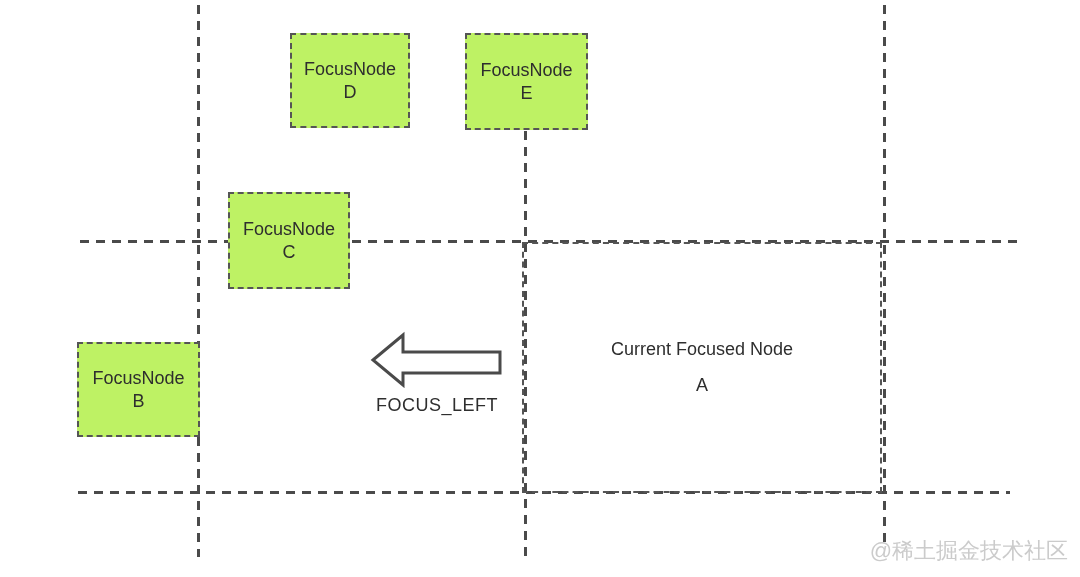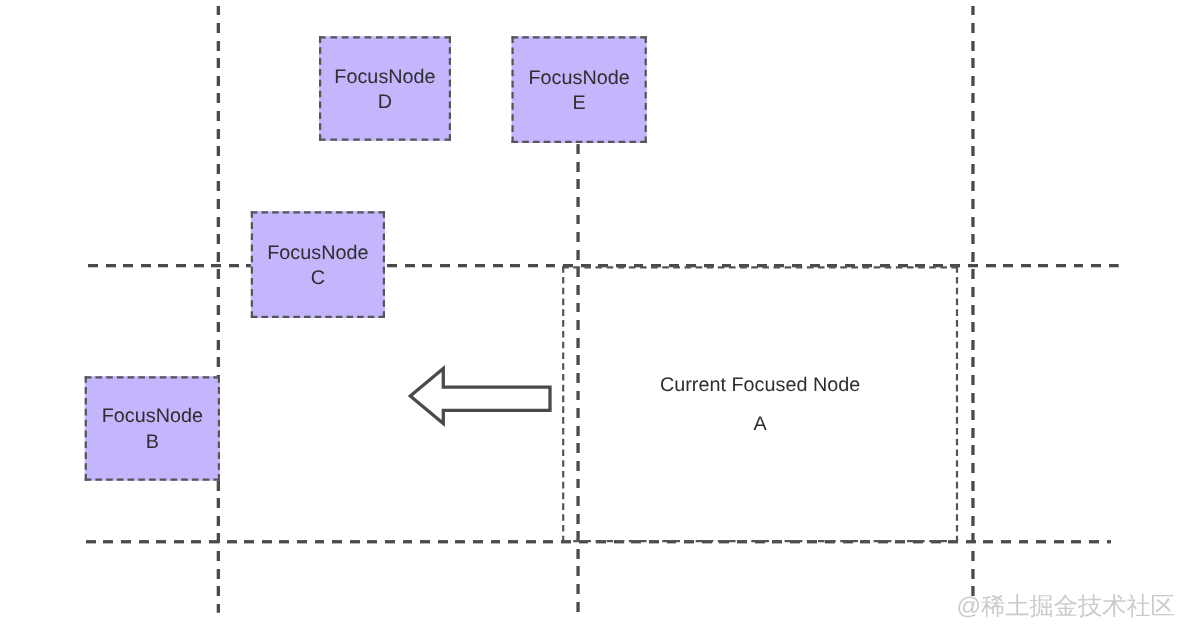--- a/index.html
+++ b/index.html
@@ -31,36 +31,36 @@
   #vline-middle { left: 524px; top: 131px; height: 430px; }
   #vline-right  { left: 883px; top: 5px;   height: 543px; }
   #hline-top    { top: 240px; left: 80px; width: 937px; }
   #hline-bottom { top: 491px; left: 78px; width: 932px; }
 
   
   .node {
     position: absolute;
     box-sizing: border-box;
     border: 2px dashed #555555;
-    background: #c4b5fd;
+    background: #bef264;
     display: flex;
     flex-direction: column;
     align-items: center;
     justify-content: center;
     gap: 2px;
     text-align: center;
   }
   .node .node-title { font-size: 18px; line-height: 21px; }
   .node .node-letter { font-size: 18px; line-height: 21px; }
   #node-d { left: 290px; top: 33px;  width: 120px; height: 95px; }
   #node-e { left: 465px; top: 33px;  width: 123px; height: 97px; }
   #node-c { left: 228px; top: 192px; width: 122px; height: 97px; }
   #node-b { left: 77px;  top: 342px; width: 123px; height: 95px; }
   #node-a {
-    left: 511px; top: 242px; width: 360px; height: 251px;
+    left: 522px; top: 242px; width: 360px; height: 251px;
     background: transparent;
     gap: 15px;
   }
 
   
   #arrow-wrap {
     position: absolute;
     left: 370px;
     top: 331px;
     width: 134px;
@@ -121,16 +121,17 @@
     <div class="node-title">Current Focused Node</div>
     <div class="node-letter">A</div>
   </div>
 
   <div id="arrow-wrap">
     <svg width="134" height="57" viewBox="0 0 134 57" xmlns="http://www.w3.org/2000/svg">
       <polygon points="3,29 33,4 33,21 130,21 130,42 33,42 33,54" fill="#ffffff" stroke="#4a4a4a" stroke-width="3" stroke-linejoin="miter"></polygon>
     </svg>
   </div>
 
+  <div id="action-label">FOCUS_LEFT</div>
 
   <div id="watermark">@稀土掘金技术社区</div>
 
 </div>
 
 </body></html>

